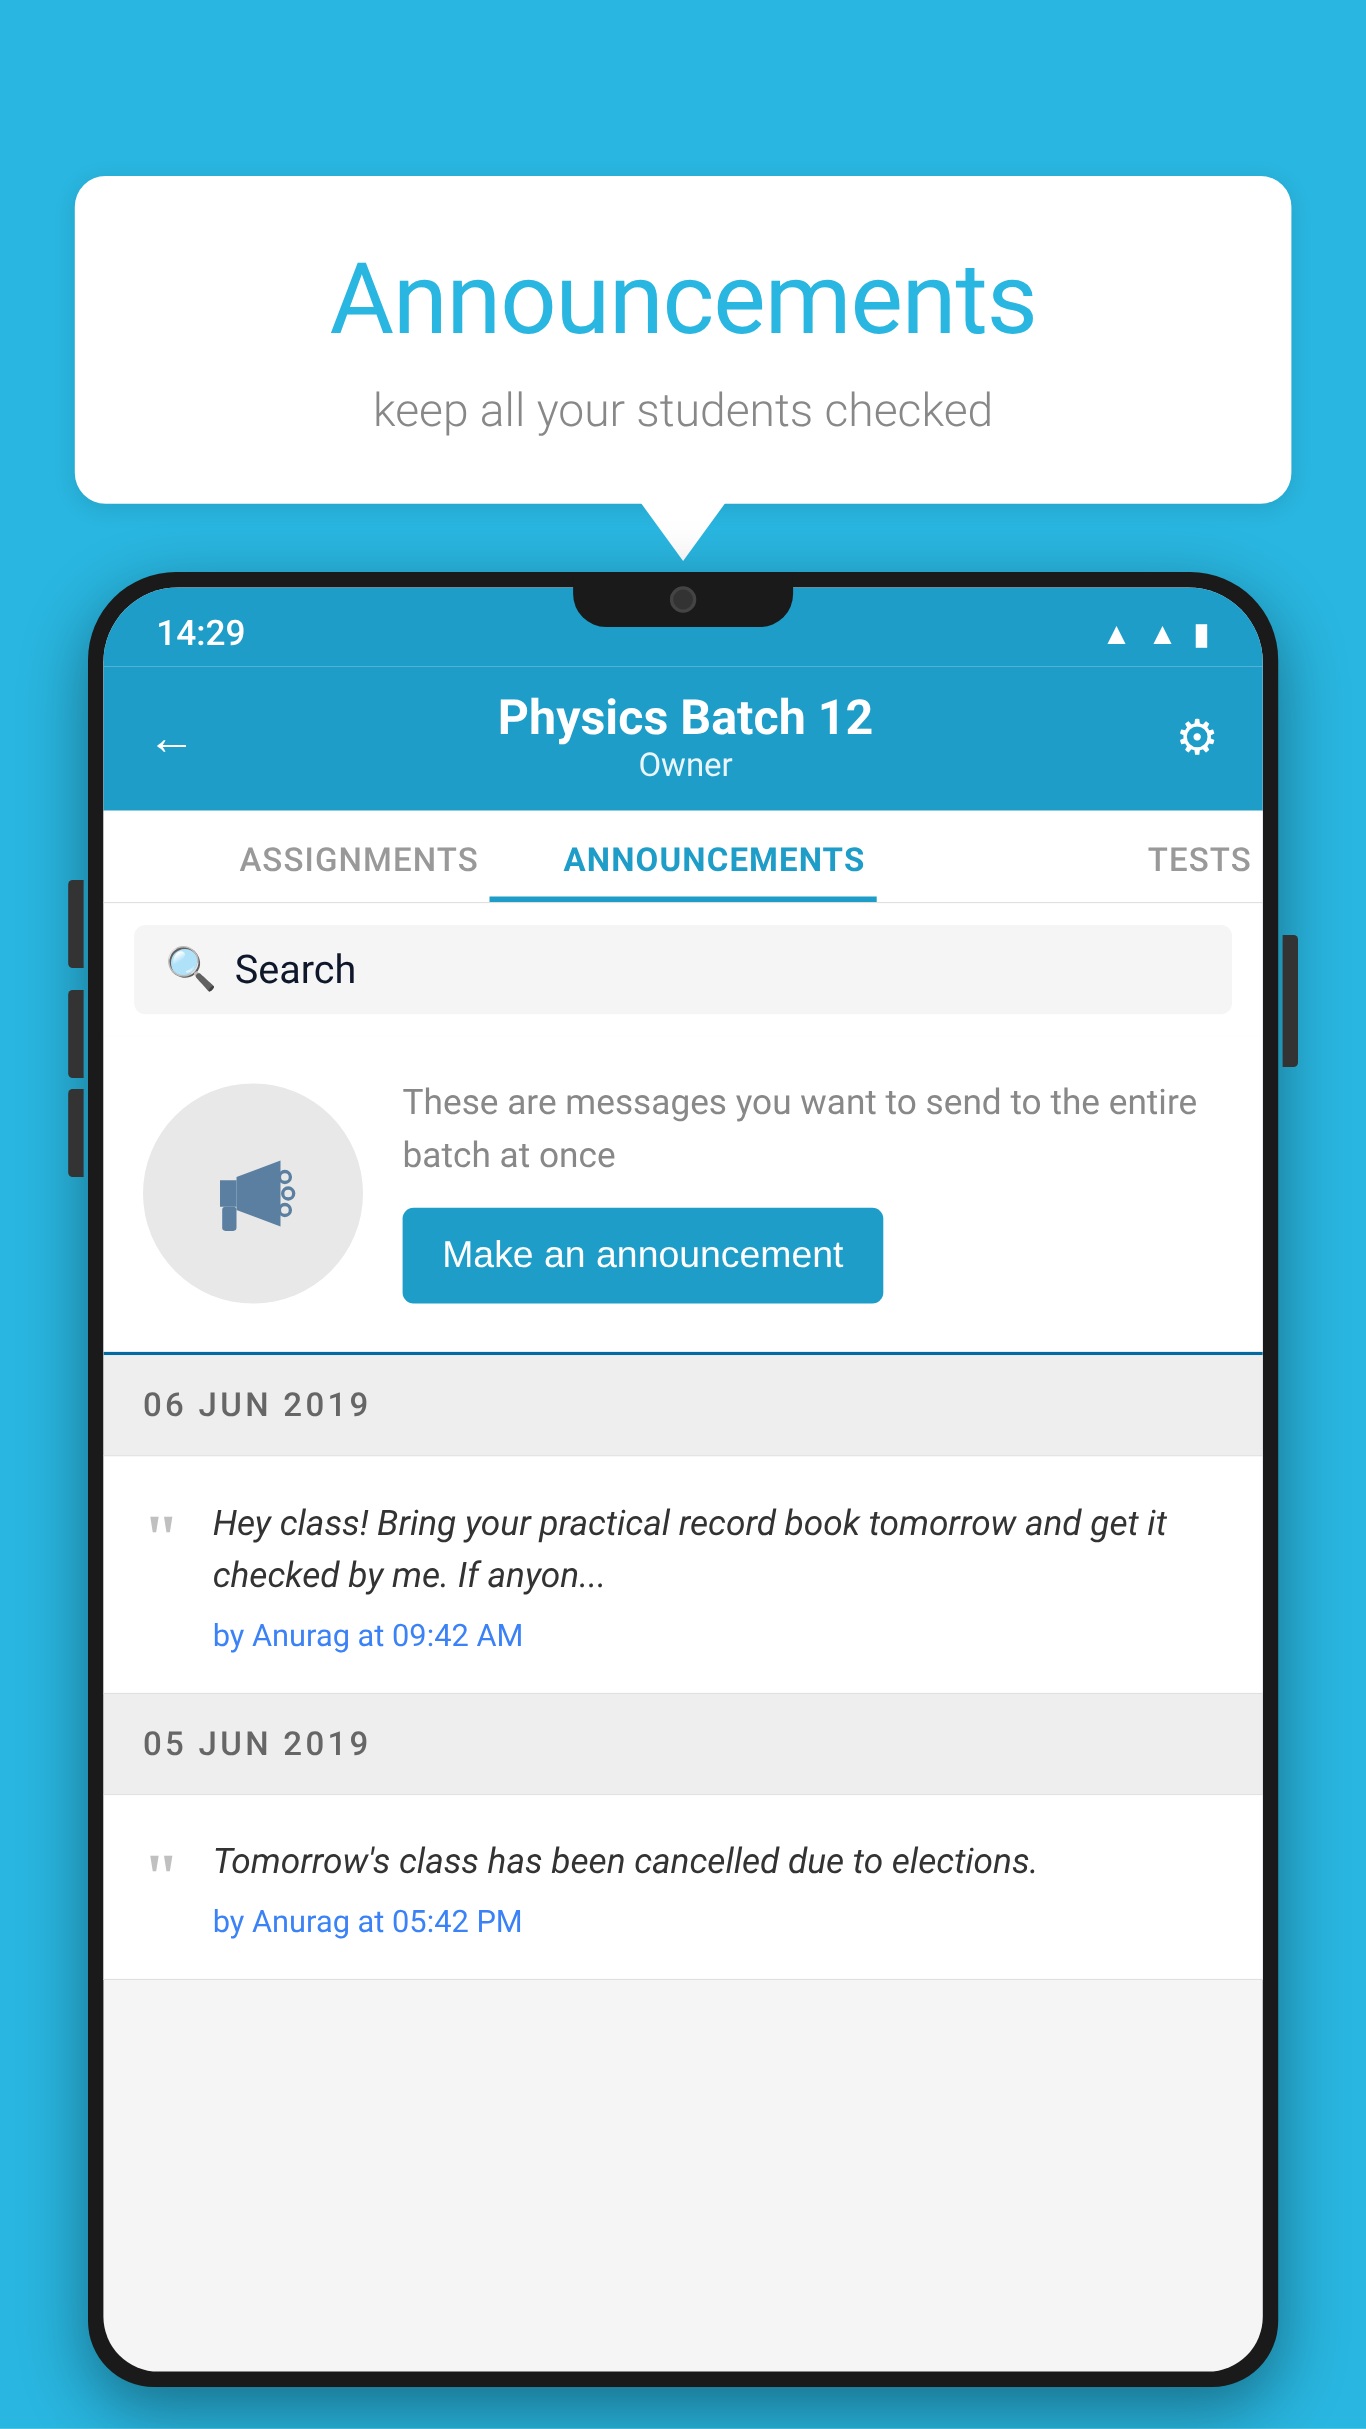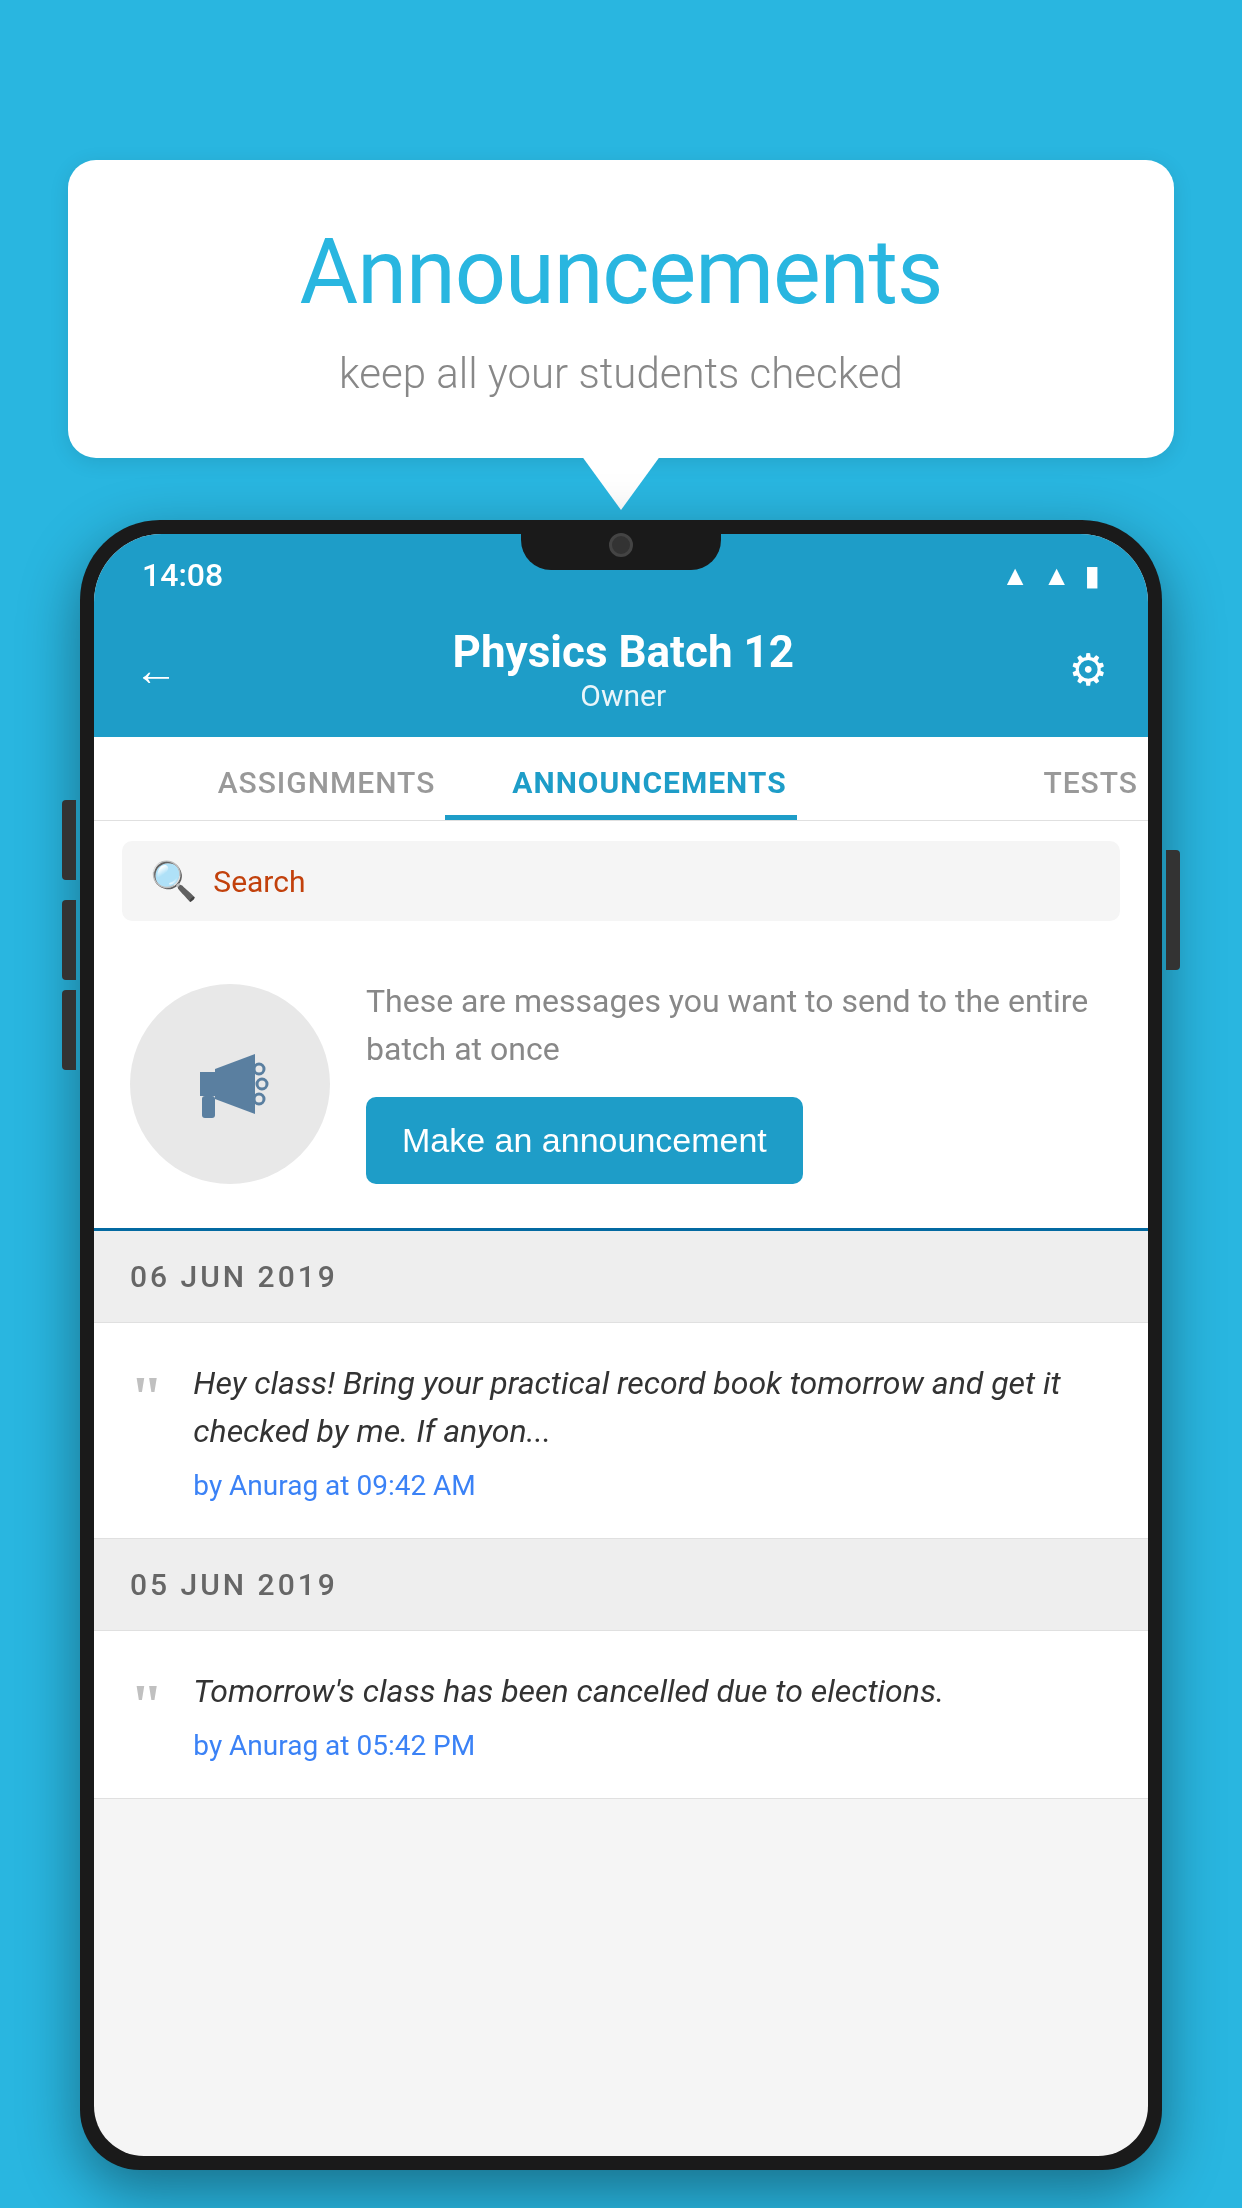--- a/index.html
+++ b/index.html
@@ -243,22 +243,22 @@
       padding: 18px 28px;
       gap: 16px;
     }
 
     .search-icon-el {
       color: #888;
       font-size: 38px;
     }
 
     .search-text {
-      color: #c2410c;
-      font-size: 30px;
+      color: #0f172a;
+      font-size: 36px;
     }
 
     
     .promo-card {
       background: white;
       padding: 36px 36px 44px;
       display: flex;
       align-items: flex-end;
       gap: 36px;
       border-bottom: 3px solid #0369a1;
@@ -354,21 +354,21 @@
 </div>
 
 <div class="phone-container">
   <div class="phone-outer">
     <div class="notch">
       <div class="camera"></div>
     </div>
     <div class="phone-screen">
 
       <div class="status-bar">
-        <span class="status-time">14:08</span>
+        <span class="status-time">14:29</span>
         <div class="status-icons">
           <span class="wifi-icon">▲</span>
           <span class="signal-icon">▲</span>
           <span class="battery-icon">▮</span>
         </div>
       </div>
 
       <div class="app-header">
         <span class="back-arrow">←</span>
         <div class="header-center">

